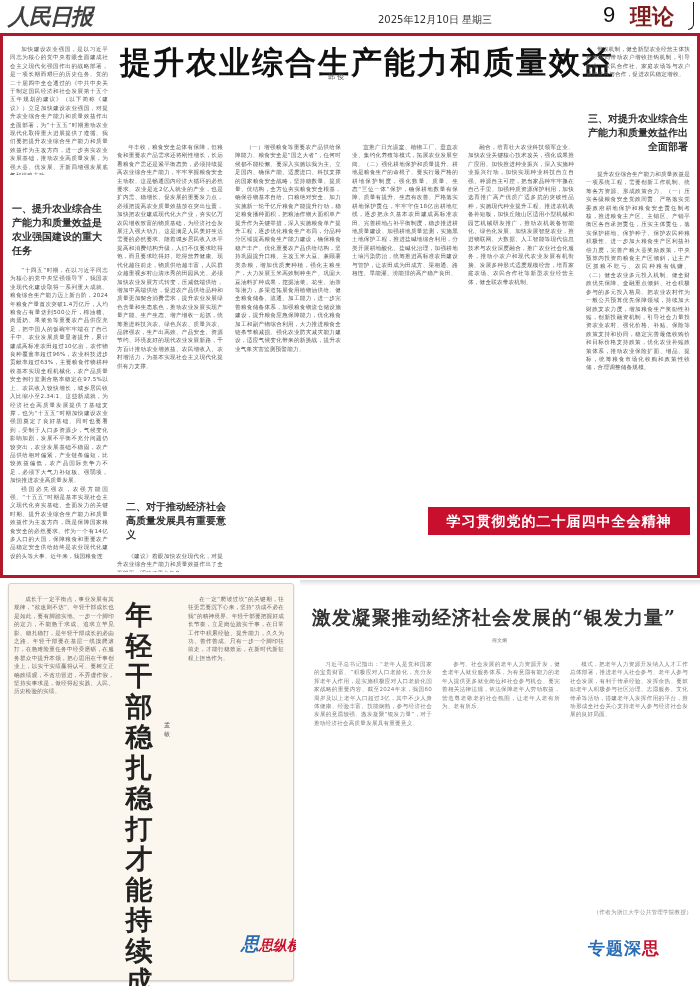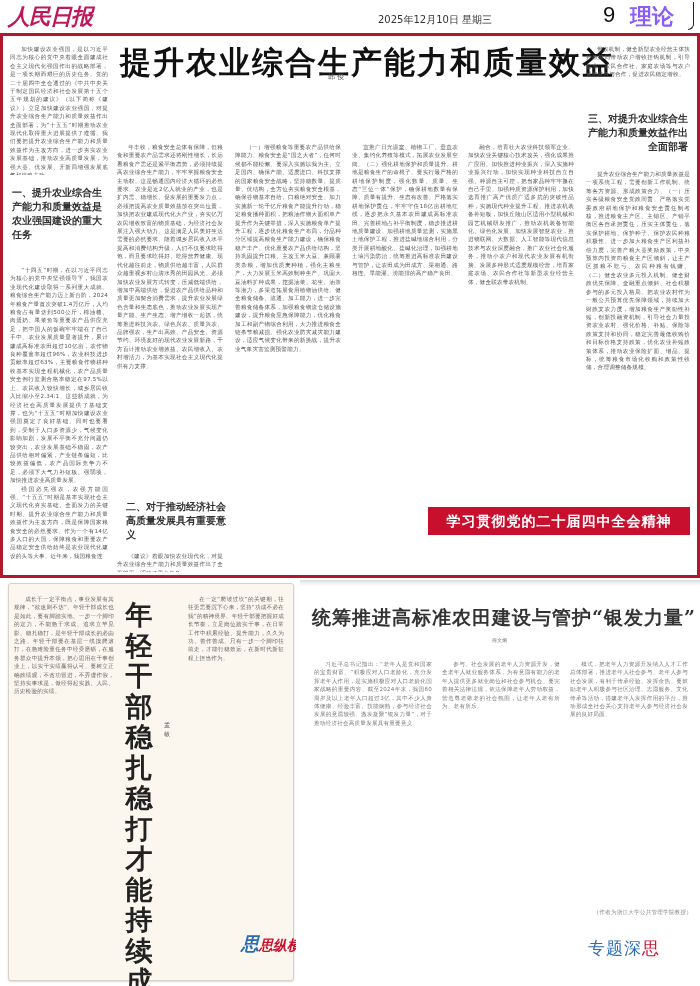--- a/index.html
+++ b/index.html
@@ -1,23 +1,23 @@
 <!DOCTYPE html>
 <html><head>
 <meta charset="utf-8">
 <style>
   * { box-sizing: border-box; margin: 0; padding: 0; }
   html, body { width: 700px; height: 986px; background: #ffffff; overflow: hidden; }
   body { font-family: "DejaVu Sans", sans-serif; color: #333; position: relative; }
 
   .masthead { position: absolute; left: 0; top: 0; width: 700px; height: 34px; background: #fff; }
-  .logo { position: absolute; left: 8px; top: 2px; font-family: "DejaVu Serif", serif; font-style: italic; font-size: 22px; font-weight: bold; color: #be185d; letter-spacing: -1px; }
+  .logo { position: absolute; left: 8px; top: 2px; font-family: "DejaVu Serif", serif; font-style: italic; font-size: 22px; font-weight: bold; color: #404040; letter-spacing: -1px; }
   .date { position: absolute; left: 378px; top: 13px; font-size: 10px; color: #333; }
   .pagenum { position: absolute; left: 603px; top: 2px; font-size: 22px; color: #111; font-family: "Liberation Sans", sans-serif; }
-  .pagesect { position: absolute; left: 630px; top: 2px; font-size: 22px; font-weight: bold; color: #8b5cf6; }
+  .pagesect { position: absolute; left: 630px; top: 2px; font-size: 22px; font-weight: bold; color: #7f1d1d; }
   .pagebrace { position: absolute; left: 688px; top: 2px; width: 6px; height: 28px; border-right: 1.5px solid #222; border-bottom: 1.5px solid #222; border-bottom-right-radius: 6px; }
 
   .top-article { position: absolute; left: 0; top: 33px; width: 700px; height: 545px; border: 3px solid #b2182b; background: #fff; }
   .headline { position: absolute; left: 120px; top: 42px; width: 420px; font-size: 31px; font-weight: bold; color: #111; letter-spacing: 2px; text-align: left; white-space: nowrap; }
   .byline { position: absolute; left: 328px; top: 72px; font-size: 7px; color: #555; }
 
   .col { position: absolute; font-size: 5.6px; line-height: 8.4px; color: #555; text-align: justify; overflow: hidden; letter-spacing: 0.2px; word-break: break-all; }
   .col p { text-indent: 2em; }
   .subhead { position: absolute; font-size: 10px; line-height: 14px; font-weight: bold; color: #333; }
 
@@ -25,21 +25,21 @@
 
   .side-article { position: absolute; left: 8px; top: 583px; width: 286px; height: 398px; background: #fbf7ee; border: 1px solid #d8d2c6; border-radius: 3px; box-shadow: 0 1px 2px rgba(0,0,0,0.15); }
   .vtitle { position: absolute; left: 124px; top: 600px; width: 30px; font-size: 27px; line-height: 30.5px; color: #222; font-weight: bold; text-align: center; }
   .vauthor { position: absolute; left: 164px; top: 720px; width: 8px; font-size: 6px; line-height: 9px; color: #555; }
   .logo-sixiang { position: absolute; left: 196px; top: 932px; font-size: 14px; font-weight: bold; color: #c8102e; font-style: italic; margin-left: 45px; }
   .logo-sixiang .mark { color: #2a6db5; font-size: 18px; }
 
   .right-article { position: absolute; left: 296px; top: 583px; width: 404px; height: 400px; background: #fff; }
   .rheadline { position: absolute; left: 312px; top: 605px; width: 380px; font-family: "DejaVu Serif", serif; font-size: 19px; font-weight: bold; color: #333; letter-spacing: 1px; white-space: nowrap; }
   .rbyline { position: absolute; left: 492px; top: 637px; font-size: 5px; color: #666; }
-  .zhuanti { position: absolute; left: 588px; top: 937px; font-size: 17px; font-weight: normal; color: #2a6db5; letter-spacing: 1px; }
+  .zhuanti { position: absolute; left: 588px; top: 937px; font-size: 17px; font-weight: bold; color: #2a6db5; letter-spacing: 1px; }
   .zhuanti .red { color: #c8102e; }
   .shadow-strip { position: absolute; left: 300px; top: 580px; width: 400px; height: 6px; background: linear-gradient(#ddd, #fff); }
 </style>
 </head>
 <body>
 
 <div class="masthead">
   <div class="logo">人民日报</div>
   <div class="date">2025年12月10日  星期三</div>
   <div class="pagenum">9</div>
@@ -49,21 +49,21 @@
 
 <div class="top-article"></div>
 
 <div class="col" style="left:10px; top:45px; width:98px; height:130px;">
   <p>加快建设农业强国，是以习近平同志为核心的党中央着眼全面建成社会主义现代化强国作出的战略部署，是一项长期而艰巨的历史任务。党的二十届四中全会通过的《中共中央关于制定国民经济和社会发展第十五个五年规划的建议》（以下简称《建议》）立足加快建设农业强国，对提升农业综合生产能力和质量效益作出全面部署，为“十五五”时期推动农业现代化取得重大进展提供了遵循。我们要把提升农业综合生产能力和质量效益作为主攻方向，进一步夯实农业发展基础，推动农业高质量发展，为强大县、优发展、开新局增强发展底气和战略主动。</p>
 </div>
 
 <div class="headline">提升农业综合生产能力和质量效益</div>
 <div class="byline">韩  俊</div>
 
-<div class="subhead" style="left:12px; top:186px; width:96px;font-family:Liberation Serif, serif;">一、提升农业综合生产能力和质量效益是农业强国建设的重大任务</div>
+<div class="subhead" style="left:12px; top:202px; width:96px;font-family:Liberation Serif, serif;">一、提升农业综合生产能力和质量效益是农业强国建设的重大任务</div>
 
 <div class="col" style="left:10px; top:266px; width:98px; height:295px;">
   <p>“十四五”时期，在以习近平同志为核心的党中央坚强领导下，我国农业现代化建设取得一系列重大成就。粮食综合生产能力迈上新台阶，2024年粮食产量首次突破1.4万亿斤，人均粮食占有量达到500公斤，棉油糖、肉蛋奶、果菜鱼等重要农产品供应充足，把中国人的饭碗牢牢端在了自己手中。农业发展质量显著提升，累计建成高标准农田超过10亿亩，农作物良种覆盖率超过96%，农业科技进步贡献率超过63%，主要粮食作物耕种收基本实现全程机械化，农产品质量安全例行监测合格率稳定在97.5%以上。农民收入较快增长，城乡居民收入比缩小至2.34∶1。这些新成就，为经济社会高质量发展提供了基础支撑，也为“十五五”时期加快建设农业强国奠定了良好基础。同时也要看到，受制于人口多资源少，气候变化影响加剧，发展不平衡不充分问题仍较突出，农业发展基础不稳固，农产品供给相对偏紧，产业链条偏短，比较效益偏低，农产品国际竞争力不足，必须下大气力补短板、强弱项，加快推进农业高质量发展。</p>
   <p>强国必先强农，农强方能国强。“十五五”时期是基本实现社会主义现代化夯实基础、全面发力的关键时期。提升农业综合生产能力和质量效益作为主攻方向，既是保障国家粮食安全的必然要求。作为一个有14亿多人口的大国，保障粮食和重要农产品稳定安全供给始终是农业现代化建设的头等大事。近年来，我国粮食连</p>
 </div>
 
 <div class="col" style="left:117px; top:143px; width:106px; height:290px;">
   <p>年丰收，粮食安全总体有保障，但粮食和重要农产品需求还将刚性增长，长远看粮食产需还是紧平衡态势，必须持续提高农业综合生产能力，牢牢掌握粮食安全主动权。这是畅通国内经济大循环的必然要求。农业是近2亿人就业的产业，也是扩内需、稳增长、促发展的重要发力点，必须把提高农业质量效益放在突出位置，加快把农业建成现代化大产业，夯实亿万农民增收致富的物质基础，为经济社会发展注入强大动力。这是满足人民美好生活需要的必然要求。随着城乡居民收入水平提高和消费结构升级，人们不仅要求吃得饱，而且要求吃得好、吃得营养健康。现代化越往前走，物质供给越丰富，人民群众越重视乡村山清水秀的田园风光。必须加快农业发展方式转变，压减低端供给，增加中高端供给，促进农产品供给品种和质量更加契合消费需求，提升农业发展绿色含量和生态底色，推动农业发展实现产量产能、生产生态、增产增收一起抓，统筹推进科技兴农、绿色兴农、质量兴农、品牌强农，生产出高效、产品安全、资源节约、环境友好的现代农业发展新路，千方百计推动农业增效益、农民增收入、农村增活力，为基本实现社会主义现代化提供有力支撑。</p>
 </div>
 
@@ -127,21 +127,21 @@
   <p>在一定“爬坡过坎”的关键期，往往更需要沉下心来，坚持“功成不必在我”的精神境界。年轻干部要把握好成长节奏，立足岗位踏实干事，在日常工作中积累经验、提升能力，久久为功、善作善成。只有一步一个脚印往前走，才能行稳致远，在新时代新征程上担当作为。</p>
 </div>
 
 <div class="logo-sixiang">
   <span class="mark">思</span><span>思纵横</span>
 </div>
 
 <div class="right-article"></div>
 <div class="shadow-strip"></div>
 
-<div class="rheadline">统筹推进高标准农田建设与管护“银发力量”</div>
+<div class="rheadline">激发凝聚推动经济社会发展的“银发力量”</div>
 <div class="rbyline">何文炯</div>
 
 <div class="col" style="left:314px; top:660px; width:118px; height:320px; color:#777;">
   <p>习近平总书记指出：“老年人是党和国家的宝贵财富。”积极应对人口老龄化，充分发挥老年人作用，是实施积极应对人口老龄化国家战略的重要内容。截至2024年末，我国60周岁及以上老年人口超过3亿，其中不少人身体健康、经验丰富、技能娴熟，参与经济社会发展的意愿较强。激发凝聚“银发力量”，对于推动经济社会高质量发展具有重要意义。</p>
 </div>
 
 <div class="col" style="left:442px; top:660px; width:118px; height:320px; color:#777;">
   <p>参与、社会发展的老年人力资源开发，健全老年人就业服务体系，为有意愿有能力的老年人提供更多就业岗位和社会参与机会。要完善相关法律法规，依法保障老年人劳动权益，营造尊老敬老的社会氛围，让老年人老有所为、老有所乐。</p>
 </div>
 

